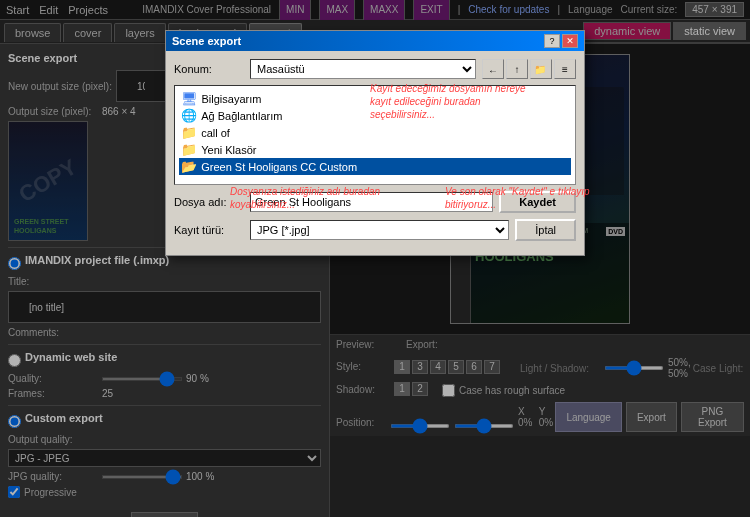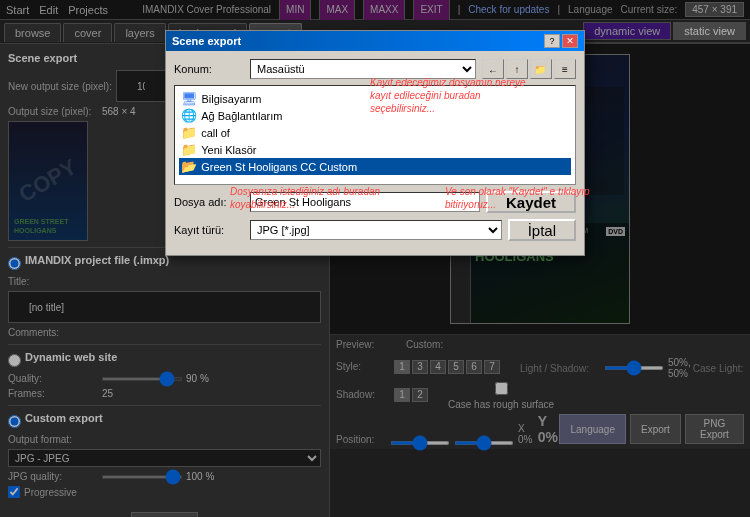--- a/index.html
+++ b/index.html
@@ -64,21 +64,21 @@
 
     
     .view-tabs {
       display: flex;
       gap: 2px;
       padding: 2px 4px;
       background: #2a2a2a;
     }
     .view-tab {
       padding: 2px 10px;
-      background: #4c1d95;
+      background: #be185d;
       border: 1px solid #666;
       color: #ccc;
       cursor: pointer;
       font-size: 11px;
     }
     .view-tab.active { background: #666; color: #fff; }
 
     
     .main-layout {
       display: flex;
@@ -404,21 +404,21 @@
       padding: 1px 2px;
       cursor: pointer;
       font-size: 11px;
     }
     .tree-item.selected { background: #0050a0; color: #fff; }
     .dialog-btn {
       min-width: 60px;
       height: 22px;
       background: #d4d0c8;
       border: 2px outset #fff;
-      font-size: 15px;
+      font-size: 11px;
       cursor: pointer;
       color: #000;
       padding: 0 18px;
     }
     .dialog-btn.primary { border: 2px outset #fff; background: #d4d0c8; font-weight: bold; }
 
     
     .annotation {
       position: absolute;
       background: rgba(255, 255, 200, 0.0);
@@ -487,21 +487,21 @@
 
   <div class="left-panel">
     <div class="section-title">Scene export</div>
 
     <div class="field-row">
       <span class="field-label">New output size (pixel):</span>
       <input class="input-field" style="width: 50px;" value="1024">
     </div>
     <div class="field-row">
       <span class="field-label">Output size (pixel):</span>
-      <span class="field-value">568 × 4</span>
+      <span class="field-value">866 × 4</span>
     </div>
 
     
     <div style="display:flex; gap:8px; margin-bottom:6px;">
       <div class="thumb-preview">
         <div style="position:absolute;bottom:5px;left:5px;right:5px;color:#4a8a4a;font-size:7px;font-weight:bold;line-height:1.2;">
           GREEN STREET<br>HOOLIGANS
         </div>
         <div style="position:absolute;top:50%;left:50%;transform:translate(-50%,-50%) rotate(-30deg);font-size:22px;font-weight:bold;color:rgba(200,200,200,0.2);">COPY</div>
       </div>
@@ -543,21 +543,21 @@
     </div>
 
     <hr class="section-divider">
 
     <div style="display:flex;align-items:center;gap:4px;margin-bottom:4px;">
       <input type="radio" checked="" style="">
       <span class="section-title">Custom export</span>
     </div>
 
     <div class="field-row">
-      <span class="field-label">Output format:</span>
+      <span class="field-label">Output quality:</span>
     </div>
     <select class="select-field" style="width:100%;margin-bottom:4px;">
       <option>JPG - JPEG</option>
     </select>
 
     <div class="field-row">
       <span class="field-label">JPG quality:</span>
       <div class="slider-container">
         <input type="range" class="slider" style="background: linear-gradient(to right, rgb(136, 136, 136) 0%, rgb(136, 136, 136) 100%, rgb(68, 68, 68) 100%);" min="0" max="100" value="100">
         <span class="slider-val">100 %</span>
@@ -598,21 +598,21 @@
         </div>
       </div>
     </div>
 
     <div style="background:#333;padding:4px 6px;border-top:1px solid #444;">
       <div style="display:flex;gap:20px;margin-bottom:4px;">
         <div class="controls-row">
           <span class="controls-label">Preview:</span>
         </div>
         <div class="controls-row">
-          <span class="controls-label">Custom:</span>
+          <span class="controls-label">Export:</span>
         </div>
       </div>
       <div style="display:flex;gap:20px;margin-bottom:3px;">
         <div class="controls-row">
           <span class="controls-label">Style:</span>
           <div style="display:flex;gap:2px;">
             <button class="num-btn active">1</button>
             <button class="num-btn">3</button>
             <button class="num-btn">4</button>
             <button class="num-btn">5</button>
@@ -639,32 +639,32 @@
         </div>
       </div>
       <div style="display:flex;align-items:center;gap:10px;margin-bottom:3px;">
         <div class="controls-row">
           <span class="controls-label">Shadow:</span>
           <div style="display:flex;gap:2px;">
             <button class="num-btn active">1</button>
             <button class="num-btn">2</button>
           </div>
         </div>
-        <label class="checkbox-label" style="margin-left:10px;flex-direction:column;">
+        <label class="checkbox-label" style="margin-left:4px;">
           <input type="checkbox" style="">
           <span>Case has rough surface</span>
         </label>
       </div>
       <div style="display:flex;align-items:center;justify-content:space-between;">
         <div class="position-row">
           <span class="controls-label">Position:</span>
           <input type="range" class="pos-slider" value="50" style="">
           <input type="range" class="pos-slider" value="50" style="">
           <span style="color:#bbb;font-size:10px;">X 0%</span>
-          <span style="color:#bbb;font-size:14px;font-weight:bold;">Y 0%</span>
+          <span style="color:#bbb;font-size:10px;">Y 0%</span>
         </div>
         <div class="action-btns">
           <button class="action-btn primary">Language</button>
           <button class="action-btn">Export</button>
           <button class="action-btn">PNG Export</button>
         </div>
       </div>
     </div>
   </div>
 </div>
@@ -725,21 +725,21 @@
       <div class="dialog-row">
         <span class="dialog-label">Kayıt türü:</span>
         <select class="dialog-select">
           <option>JPG [*.jpg]</option>
         </select>
         <button class="dialog-btn">İptal</button>
       </div>
     </div>
   </div>
 
-  <div class="annotation" style="top:76px;left:370px;width:180px;">
+  <div class="annotation" style="top:82px;left:370px;width:180px;">
     <span>Kayıt edeceğimiz dosyamın nereye kayıt edileceğini buradan seçebilirsiniz...</span>
   </div>
   <div class="annotation" style="top:185px;left:230px;width:160px;">
     <span>Dosyanıza istediğiniz adı buradan koyabilirsiniz...</span>
   </div>
   <div class="annotation" style="top:185px;left:445px;width:160px;">
     <span>Ve son olarak "Kaydet" e tıklayıp bitiriyoruz...</span>
   </div>
 </div>
 

